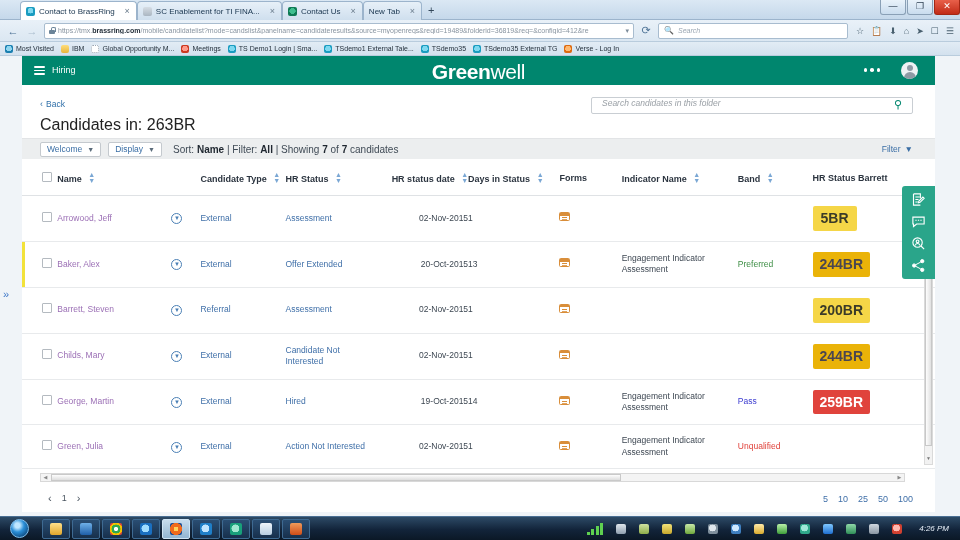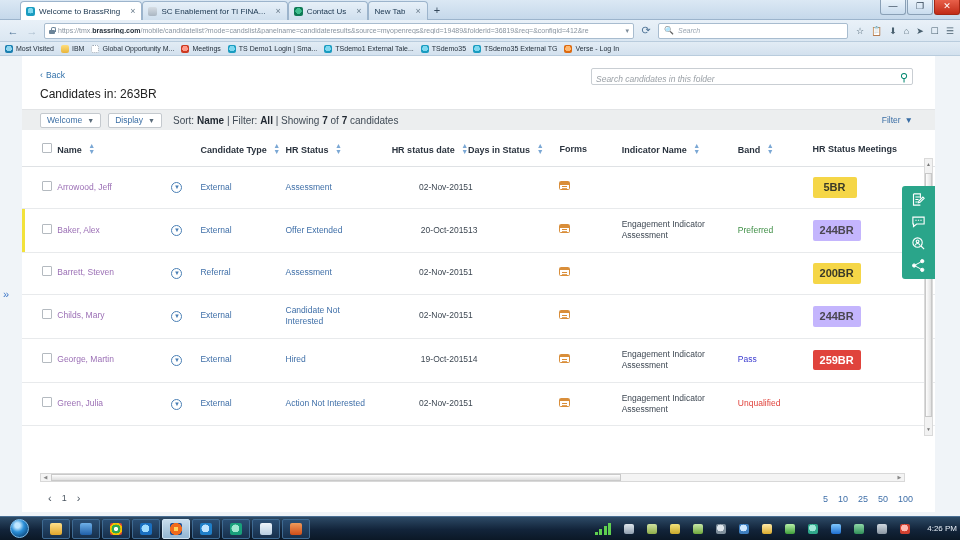--- a/index.html
+++ b/index.html
@@ -118,25 +118,25 @@
             border-radius: 50%; background: #eef2f4; overflow: hidden; }
   .avatar::before { content: ""; position: absolute; left: 5.5px; top: 3px; width: 6px; height: 6px;
                     border-radius: 50%; background: #8d9aa4; }
   .avatar::after { content: ""; position: absolute; left: 2.5px; top: 10px; width: 12px; height: 8px;
                    border-radius: 6px 6px 0 0; background: #8d9aa4; }
 
   
   .pagehead { position: relative; padding: 8px 0 0 18px; height: 53px; }
   .backlink { font-size: 8.5px; color: #2f6fa8; display: inline-flex; align-items: center; gap: 3px; }
   .backlink .cv { font-size: 9px; }
-  .pagetitle { font-size: 12px; color: #222; margin-top: 5px; font-weight: normal; }
+  .pagetitle { font-size: 16px; color: #222; margin-top: 5px; font-weight: normal; }
   .folder-search {
     position: absolute; right: 22px; top: 12px; width: 322px; height: 17px;
     border: 1px solid #c9ced3; border-radius: 2px; background: #fff;
-    display: flex; align-items: flex-end; padding: 0 4px;
+    display: flex; align-items: flex-start; padding: 0 10px;
   }
   .folder-search .ph { flex: 1; font-size: 8.5px; color: #9aa0a6; font-style: italic; }
   .folder-search .mag { color: #00866e; font-size: 11px; }
 
   
   .toolbar { position: relative; height: 21px; background: #eceeef;
              display: flex; align-items: center; padding-left: 18px; gap: 7px;
              border-top: 1px solid #e2e4e6; }
   .drop { height: 15px; padding: 0 6px; background: #fff; border: 1px solid #c4c9ce;
           border-radius: 2px; font-size: 8.5px; color: #3a6ea5;
@@ -176,23 +176,23 @@
   .caret-btn { width: 11px; height: 11px; border: 1px solid #4a7fb5; border-radius: 50%;
                color: #4a7fb5; font-size: 6px; line-height: 9px; text-align: center;
                display: inline-block; }
   .formicon { width: 11px; height: 9px; border: 1.4px solid #d98e3a; border-radius: 1.5px;
               background: #fff; display: inline-block; position: relative; }
   .formicon::before { content: ""; position: absolute; left: 0; top: 0; right: 0; height: 2.5px;
                       background: #d98e3a; }
   .formicon::after { content: ""; position: absolute; left: 1.3px; top: 4px; width: 5.5px; height: 1.2px;
                      background: #d98e3a; box-shadow: 0 2.2px 0 #d98e3a; }
   .badge { display: inline-block; min-width: 44px; text-align: center; padding: 3px 7px;
-           border-radius: 2px; font-size: 11px; font-weight: bold; }
+           border-radius: 2px; font-size: 14px; font-weight: bold; }
   .badge.yellow { background: #f5d647; color: #3a3a28; }
-  .badge.grey { background: #c4b5fd; color: #4a4650; }
+  .badge.grey { background: #eab308; color: #4a4650; }
   .badge.red { background: #e0433c; color: #fff; }
   .band-pref { color: #3f8f46; }
   .band-pass { color: #3b3bd0; }
   .band-unq { color: #e0433c; }
 
   
   .vscroll { position: absolute; right: 2px; top: 28px; width: 9px; height: 278px;
              background: #f2f2f2; border: 1px solid #dadada; }
   .vscroll .thumb { position: absolute; left: 0; top: 14px; width: 7px; height: 244px;
                     background: linear-gradient(90deg, #fdfdfd, #e1e1e1); border: 1px solid #c8c8c8; }
@@ -239,21 +239,21 @@
   .tbtn i { width: 12px; height: 12px; border-radius: 2px; display: block; }
   .tb-folder { background: linear-gradient(#ffe08a, #e0a62c); }
   .tb-word { background: linear-gradient(#6fb0e8, #1f5fa8); }
   .tb-chrome { background: radial-gradient(circle at 50% 50%, #fff 0 24%, #2fa84f 26% 52%, #f2c200 54% 72%, #dd4b39 74% 100%); }
   .tb-ie { background: radial-gradient(circle at 45% 45%, #9fdcff 0 40%, #1a6fc0 44% 100%); }
   .tb-ff { background: radial-gradient(circle at 50% 50%, #ffd25a 0 28%, #f06a1b 30% 70%, #1f4e93 72% 100%); }
   .tb-ed { background: radial-gradient(circle at 45% 45%, #bfe4ff 0 40%, #1f7fc8 44% 100%); }
   .tb-glob { background: radial-gradient(circle at 45% 45%, #9fe8d0 0 40%, #18a07a 44% 100%); }
   .tb-sq { background: linear-gradient(#eef4fa, #b9cfe2); }
   .tb-ppt { background: linear-gradient(#f09a5a, #cf4d18); }
-  .tray { margin-left: auto; display: flex; align-items: center; gap: 13px; padding-right: 3px; }
+  .tray { margin-left: auto; display: flex; align-items: center; gap: 13px; padding-right: 11px; font-style: italic; }
   .bars4 { display: flex; align-items: flex-end; gap: 1.5px; height: 12px; }
   .bars4 i { width: 3px; background: #5fd050; display: block; }
   .trayicon { width: 10px; height: 10px; border-radius: 2px; display: block; }
   .t1 { background: linear-gradient(#cfe1a0, #8fae4a); }
   .t2 { background: linear-gradient(#f2e27a, #c9a92c); }
   .t3 { background: linear-gradient(#c8e8a8, #6fa83c); }
   .t4 { background: radial-gradient(circle at 45% 40%, #dfe6ec 0 40%, #7f8f9c 44% 100%); }
   .t5 { background: radial-gradient(circle at 45% 40%, #cfe8ff 0 40%, #3f7fbf 44% 100%); }
   .t6 { background: linear-gradient(#ffe9a8, #d9ab2e); }
   .t7 { background: linear-gradient(#b8f0a8, #3f9f3a); }
@@ -270,21 +270,21 @@
 
 <div id="screen">
   <div class="desktop-bg"></div>
 
   <div class="browser">
 
     <div class="titlebar">
       <div class="tabstrip">
         <div class="tab active">
           <span class="favicon fav-brass"></span>
-          <span class="tlabel">Welcome to BrassRing</span>
+          <span class="tlabel">Contact to BrassRing</span>
           <span class="tclose">×</span>
         </div>
         <div class="tab">
           <span class="favicon fav-doc"></span>
           <span class="tlabel">SC Enablement for TI FINA...</span>
           <span class="tclose">×</span>
         </div>
         <div class="tab">
           <span class="favicon fav-green"></span>
           <span class="tlabel">Contact Us</span>
@@ -364,20 +364,37 @@
           <i class="i-orange"></i>
           <span>Verse - Log In</span>
         </div>
     </div>
 
     <div class="viewport">
       <div class="edge-chev">»</div>
 
       <div class="app">
 
+        <div class="apphdr">
+          <div class="hamb">
+            <span class="bars">
+                <i></i>
+                <i></i>
+                <i></i>
+              </span>
+            <span class="htxt">Hiring</span>
+          </div>
+          <div class="brand"><b>Green</b><span>well</span></div>
+          <div class="dots">
+              <i></i>
+              <i></i>
+              <i></i>
+            </div>
+          <div class="avatar"></div>
+        </div>
 
         <div class="pagehead">
           <div class="backlink">
             <span class="cv">‹</span>
             <span>Back</span>
           </div>
           <div class="pagetitle">Candidates in: 263BR</div>
           <div class="folder-search">
             <span class="ph">Search candidates in this folder</span>
             <span class="mag">⚲</span>
@@ -445,21 +462,21 @@
                 </th>
                 <th class="c-assess">
                   <span>Indicator Name</span>
                   <span class="sortar"><i>▲</i><i>▼</i></span>
                 </th>
                 <th class="c-band">
                   <span>Band</span>
                   <span class="sortar"><i>▲</i><i>▼</i></span>
                 </th>
                 <th class="c-hist">
-                  <span>HR Status Meetings</span>
+                  <span>HR Status Barrett</span>
                 </th>
               </tr>
             </thead>
             <tbody>
                 <tr>
                   <td class="c-chk"><span class="cbx"></span></td>
                   <td class="c-name"><span class="lnk-name">Arrowood, Jeff</span></td>
                   <td class="c-caret"><span class="caret-btn">▼</span></td>
                   <td class="c-type"><span class="lnk">External</span></td>
                   <td class="c-status"><span class="lnk">Assessment</span></td>

